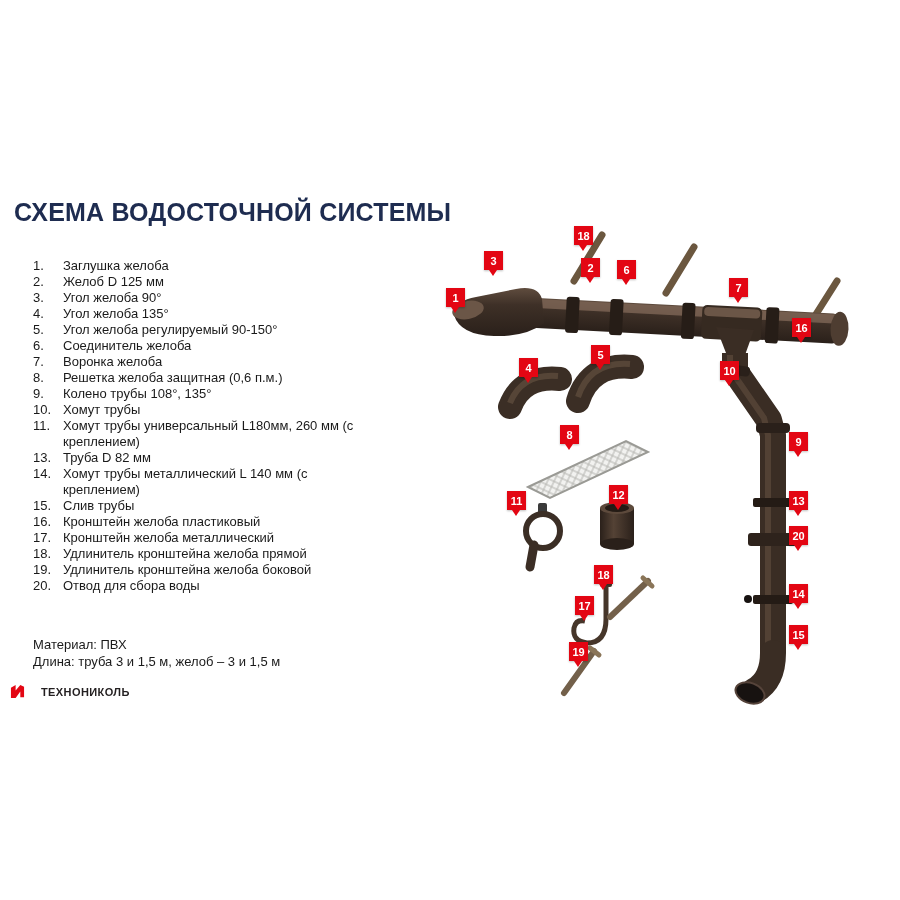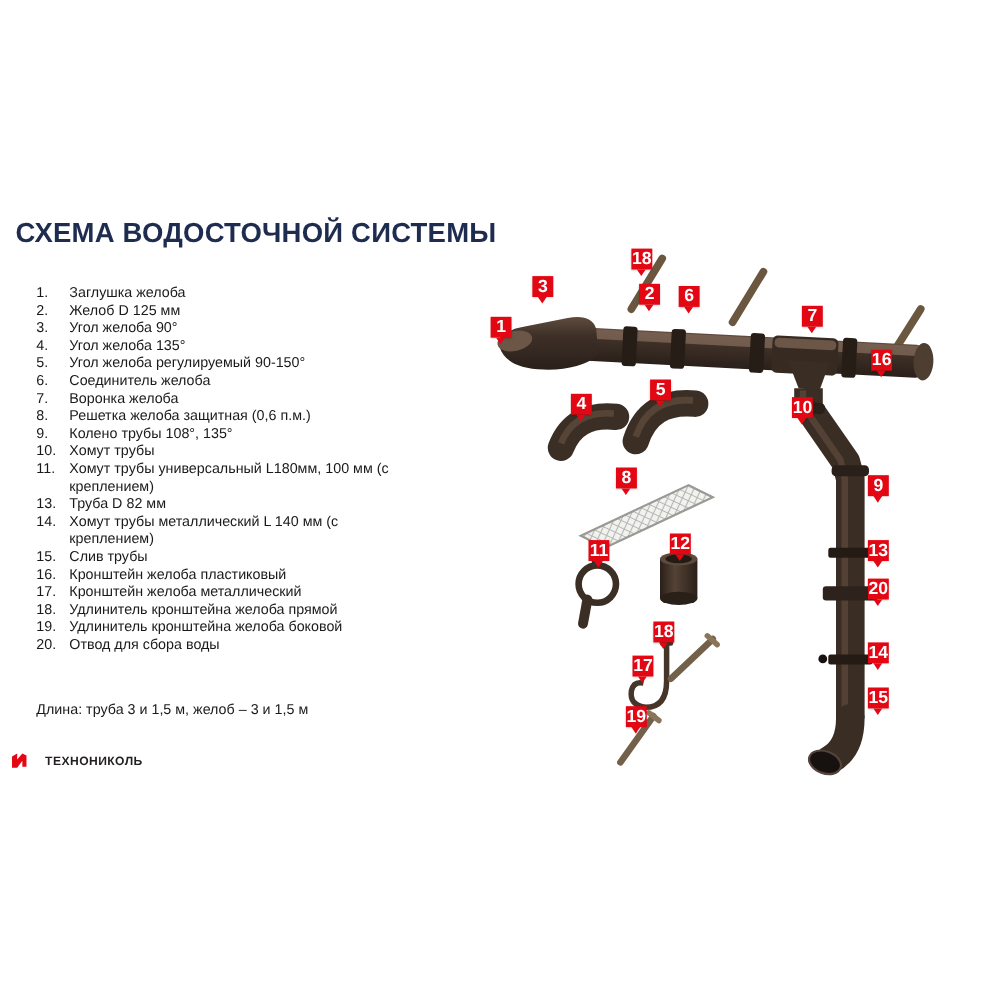--- a/index.html
+++ b/index.html
@@ -18,21 +18,21 @@
   .part-item{display:flex;align-items:flex-start;}
   .part-num{width:30px;flex:0 0 30px;}
   .part-label{width:305px;}
   .notes{position:absolute;left:33px;top:636px;font-size:13px;line-height:17px;}
   .logo{position:absolute;left:10px;top:684px;display:flex;align-items:center;gap:16px;}
   .logo-text{font-size:11px;font-weight:bold;color:#231f20;letter-spacing:0.4px;}
   .diagram{position:absolute;left:430px;top:215px;width:460px;height:500px;}
   .marker-layer{position:absolute;left:0;top:0;width:900px;height:900px;pointer-events:none;}
   .marker{
     position:absolute;width:19px;height:19px;background:#e30613;color:#fff;
-    font-size:16px;font-weight:bold;display:flex;align-items:center;justify-content:center;
+    font-size:11px;font-weight:bold;display:flex;align-items:center;justify-content:center;
     box-shadow:0 1px 2px rgba(0,0,0,0.25);
   }
   .marker::after{
     content:"";position:absolute;bottom:-6px;left:5px;width:0;height:0;
     border-left:4px solid transparent;border-right:4px solid transparent;border-top:6px solid #e30613;
   }
 </style>
 </head>
 <body>
 
@@ -76,21 +76,21 @@
       <li class="part-item">
         <span class="part-num">9.</span>
         <span class="part-label">Колено трубы 108°, 135°</span>
       </li>
       <li class="part-item">
         <span class="part-num">10.</span>
         <span class="part-label">Хомут трубы</span>
       </li>
       <li class="part-item">
         <span class="part-num">11.</span>
-        <span class="part-label">Хомут трубы универсальный L180мм, 100 мм (с креплением)</span>
+        <span class="part-label">Хомут трубы универсальный L180мм, 260 мм (с креплением)</span>
       </li>
       <li class="part-item">
         <span class="part-num">13.</span>
         <span class="part-label">Труба D 82 мм</span>
       </li>
       <li class="part-item">
         <span class="part-num">14.</span>
         <span class="part-label">Хомут трубы металлический L 140 мм (с креплением)</span>
       </li>
       <li class="part-item">
@@ -113,20 +113,21 @@
         <span class="part-num">19.</span>
         <span class="part-label">Удлинитель кронштейна желоба боковой</span>
       </li>
       <li class="part-item">
         <span class="part-num">20.</span>
         <span class="part-label">Отвод для сбора воды</span>
       </li>
     </ol>
 
   <div class="notes">
+    <div>Материал: ПВХ</div>
     <div>Длина: труба 3 и 1,5 м, желоб – 3 и 1,5 м</div>
   </div>
 
   <div class="logo">
     <svg width="15" height="15" viewBox="0 0 16 16">
       <path d="M1,15 L1,4 L6,1 L6,7 L11,1 L15,3 L15,14 L11,14 L11,8 L6,15 Z" fill="#e30613"></path>
     </svg>
     <span class="logo-text">ТЕХНОНИКОЛЬ</span>
   </div>
 
@@ -229,21 +230,21 @@
       <div class="marker" style="left: 617px; top: 260px;">6</div>
       <div class="marker" style="left: 729px; top: 278px;">7</div>
       <div class="marker" style="left: 446px; top: 288px;">1</div>
       <div class="marker" style="left: 792px; top: 318px;">16</div>
       <div class="marker" style="left: 591px; top: 345px;">5</div>
       <div class="marker" style="left: 519px; top: 358px;">4</div>
       <div class="marker" style="left: 720px; top: 361px;">10</div>
       <div class="marker" style="left: 560px; top: 425px;">8</div>
       <div class="marker" style="left: 789px; top: 432px;">9</div>
       <div class="marker" style="left: 609px; top: 485px; text-align: center;">12</div>
-      <div class="marker" style="left: 535px; top: 491px;">11</div>
+      <div class="marker" style="left: 507px; top: 491px;">11</div>
       <div class="marker" style="left: 789px; top: 491px;">13</div>
       <div class="marker" style="left: 789px; top: 526px;">20</div>
       <div class="marker" style="left: 575px; top: 596px; text-align: right;">17</div>
       <div class="marker" style="left: 594px; top: 565px;">18</div>
       <div class="marker" style="left: 789px; top: 584px;">14</div>
       <div class="marker" style="left: 789px; top: 625px;">15</div>
       <div class="marker" style="left: 569px; top: 642px;">19</div>
     </div>
 
 </div>

